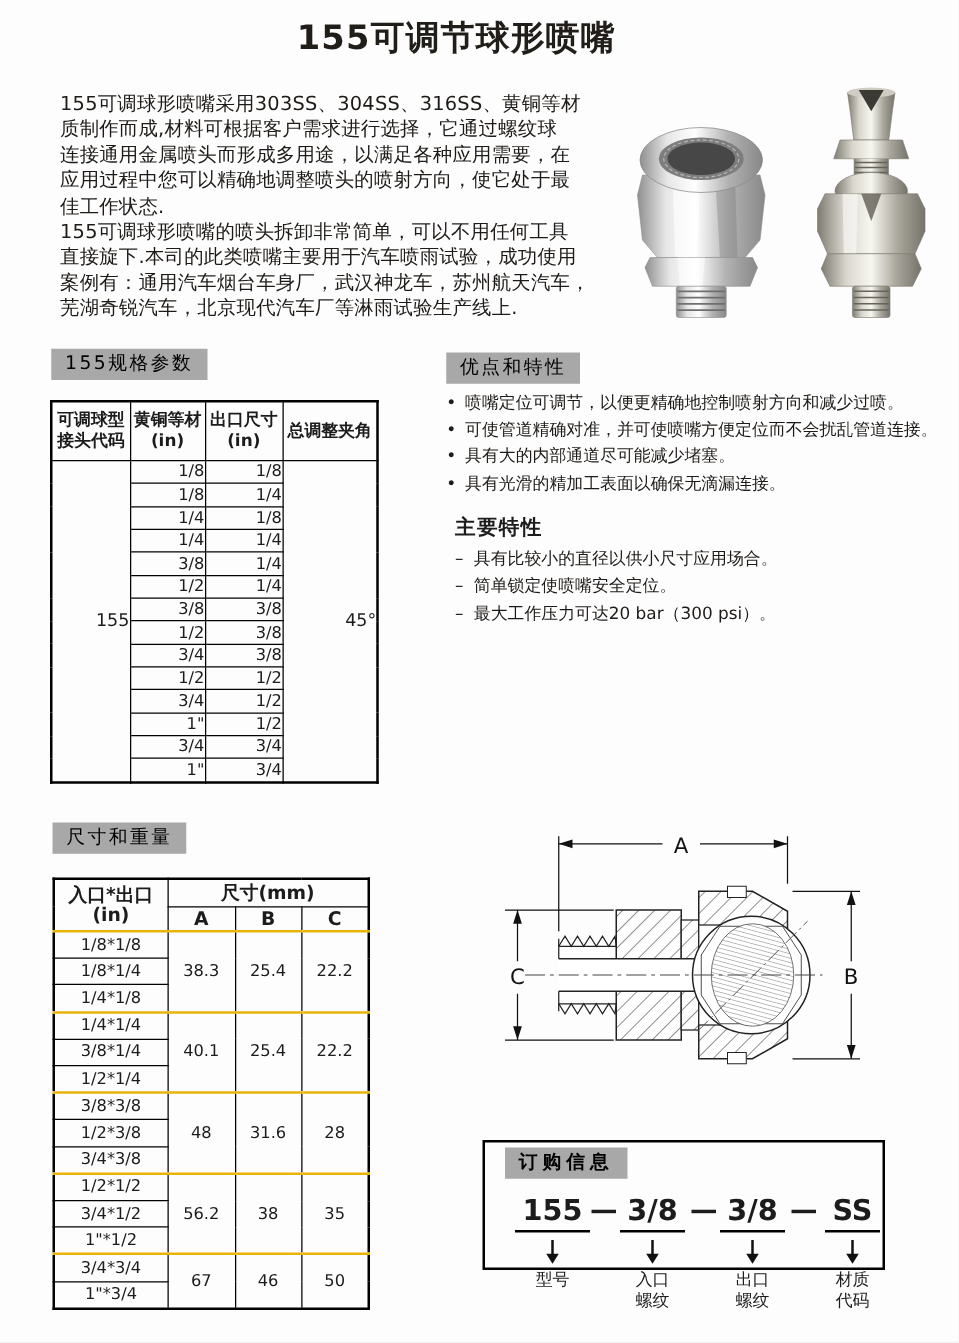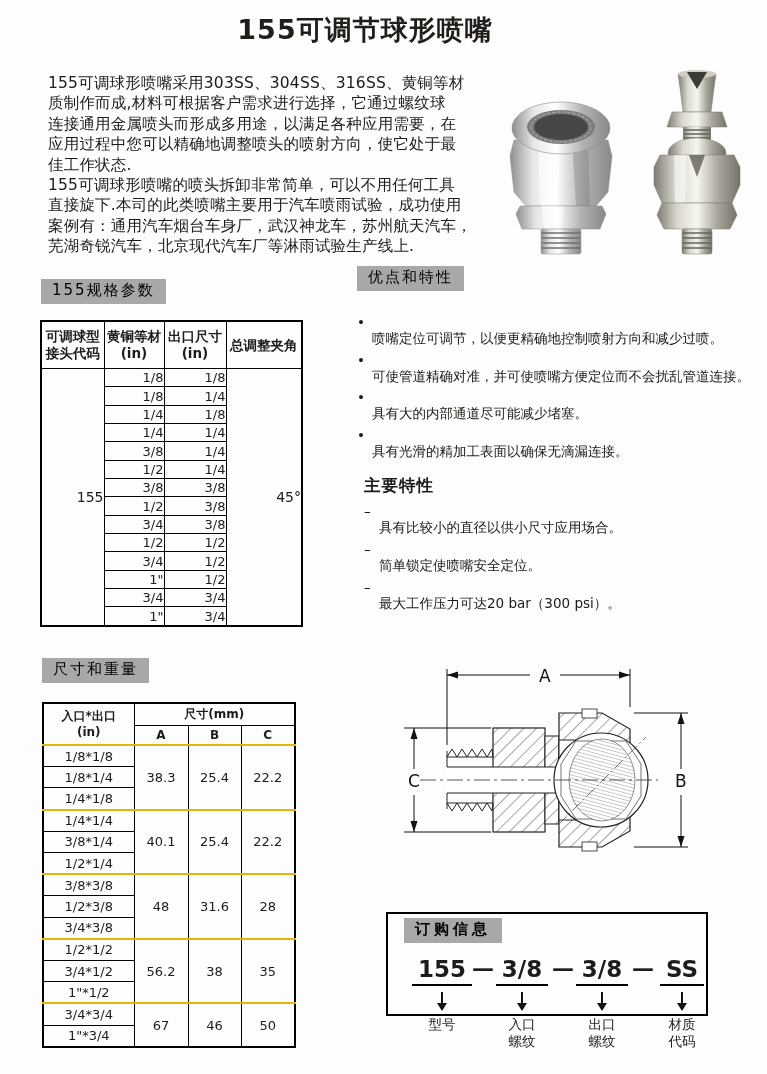--- a/index.html
+++ b/index.html
@@ -11,45 +11,45 @@
   
   .title{position:absolute;top:12px;left:0;width:730px;text-align:center;
     font-size:27px;font-weight:bold;letter-spacing:1px;color:#211e1a;}
   
   .intro{position:absolute;left:48px;top:73px;width:400px;}
   .intro-line{font-size:15.5px;line-height:20.4px;letter-spacing:.2px;color:#1d1a17;white-space:nowrap;}
   
   .chip{display:inline-block;background:#a8a8a8;color:#000000;font-size:15px;
     letter-spacing:2px;padding:2px 11px 4px;}
   .chip-specs{position:absolute;left:41px;top:279px;}
-  .chip-feat{position:absolute;left:357px;top:266px;}
+  .chip-feat{position:absolute;left:357px;top:282px;}
   .chip-dims{position:absolute;left:42px;top:658px;}
   .chip-order{position:absolute;left:16px;top:4px;font-weight:bold;letter-spacing:4px;}
   
   table{border-collapse:collapse;table-layout:fixed;}
   .spec-table{position:absolute;left:40px;top:320px;width:261px;height:307px;border:2px solid #000;}
   .spec-table th,.spec-table td{border:1px solid #000;text-align:center;vertical-align:middle;padding:0;}
   .spec-table th{height:46px;font-size:13.5px;font-weight:bold;white-space:pre-line;line-height:17px;}
   .spec-table td{font-size:13px;text-align:right;}
   .spec-table .merged{font-size:14px;}
   
   .dim-table{position:absolute;left:42px;top:702px;width:252px;height:346px;border:2px solid #000;}
   .dim-table th,.dim-table td{border:1px solid #000;text-align:center;vertical-align:middle;padding:0;}
-  .dim-table th{font-size:12px;font-weight:bold;line-height:16px;}
+  .dim-table th{font-size:15px;font-weight:bold;line-height:16px;}
   .dim-table .h1{height:22px;}
   .dim-table .h2{height:20px;}
   .dim-table .col1-h{white-space:pre-line;}
   .dim-table td{font-size:13px;}
   .dim-table tr.in-group td.size-cell{border-top:1px solid #8a8a8a;}
   .dim-table tr.group-start td{border-top:2px solid #eab308;}
   
   .features{position:absolute;left:357px;top:312px;width:405px;}
   .feat-row{display:flex;font-size:13.5px;line-height:21.6px;color:#1d1a17;}
   .feat-row .marker{width:15px;flex:none;}
-  .feat-text{white-space:nowrap;margin-top:16px;}
+  .feat-text{white-space:nowrap;}
   .subheader{margin:13px 0 3px 7px;font-size:16.5px;font-weight:bold;letter-spacing:1px;}
   .sub-list{margin-left:7px;}
   .sub-list .feat-row{line-height:22px;}
   
   .order-box{position:absolute;left:386px;top:912px;width:322px;height:104px;
     border:2px solid #000;box-sizing:border-box;background:#fdfdfd;}
   .order-code{position:absolute;left:24px;top:40px;display:flex;align-items:flex-start;}
   .op-col{width:60px;display:flex;flex-direction:column;align-items:center;}
   .op-num{font-size:23px;font-weight:bold;line-height:30px;border-bottom:2.5px solid #000;padding:0 6px;}
   .op-dash{width:20px;text-align:center;font-size:22px;font-weight:bold;line-height:30px;flex:none;}

